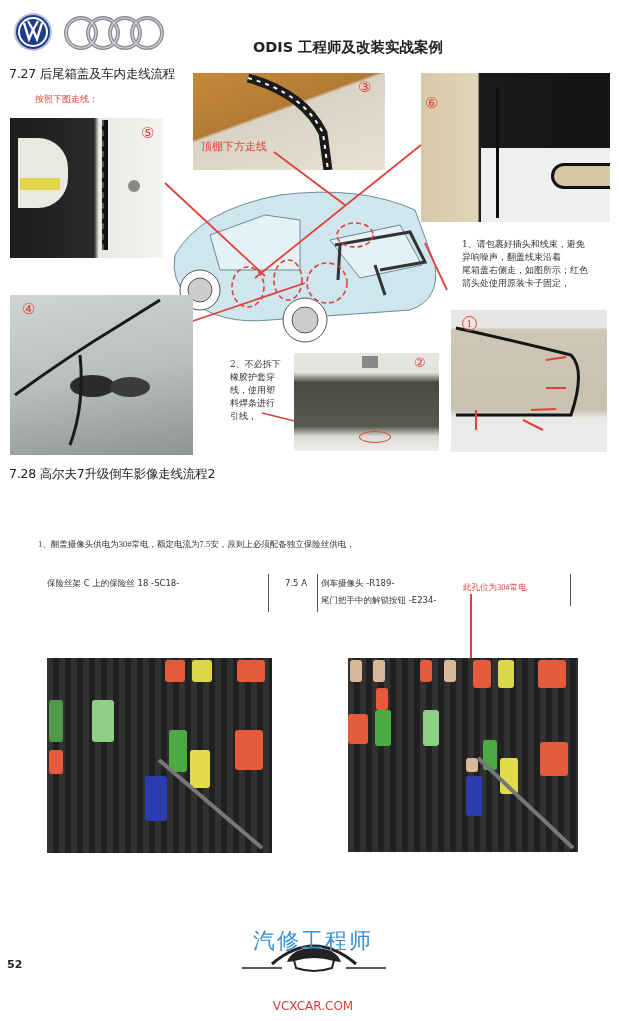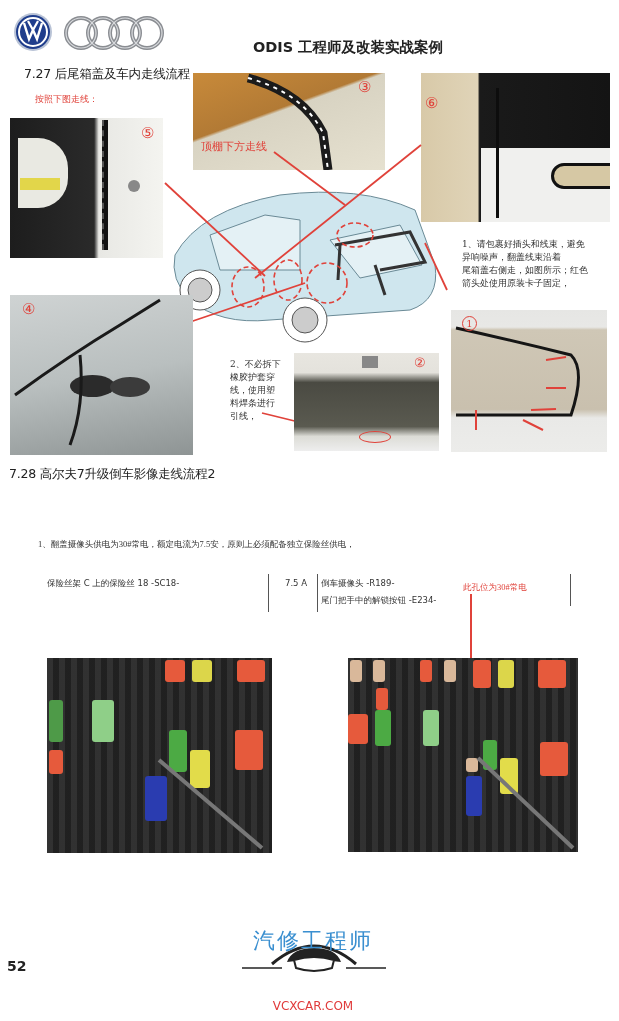--- a/index.html
+++ b/index.html
@@ -41,21 +41,21 @@
     <g fill="none" stroke="#d9dbde" stroke-width="1.2">
       <circle cx="19" cy="19" r="15"></circle>
         <circle cx="41" cy="19" r="15"></circle>
         <circle cx="63" cy="19" r="15"></circle>
         <circle cx="85" cy="19" r="15"></circle>
     </g>
   </svg>
 </div>
 <div class="title">ODIS 工程师及改装实战案例</div>
 
-<div class="sec" style="left:24px;top:66px;">7.27 后尾箱盖及车内走线流程</div>
+<div class="sec" style="left:9px;top:66px;">7.27 后尾箱盖及车内走线流程</div>
 <div class="note red" style="left:35px;top:93px;font-size:9px;">按照下图走线：</div>
 
 <div class="photo" style="left:10px;top:118px;width:153px;height:140px;background:linear-gradient(90deg,#1d1d1d 0%,#2a2a2a 55%,#e8e8e4 58%,#f4f4f0 100%);">
   <div class="abs" style="left:8px;top:20px;width:50px;height:70px;background:#e9e9e2;border-radius:0 30px 30px 0;"></div>
   <div class="abs" style="left:10px;top:60px;width:40px;height:12px;background:#e2d64a;"></div>
   <div class="abs" style="left:92px;top:2px;width:4px;height:130px;background:#111;border-left:2px dashed #555;"></div>
   <div class="abs" style="left:118px;top:62px;width:12px;height:12px;border-radius:50%;background:#888;"></div>
 </div>
 <div class="num" style="left:141px;top:126px;font-size:15px;">⑤</div>
 
@@ -204,21 +204,21 @@
   <div class="fuse" style="left:135px;top:82px;width:14px;height:30px;background:#4caa44;"></div>
   <div class="fuse" style="left:152px;top:100px;width:18px;height:36px;background:#e2dc4a;"></div>
   <div class="fuse" style="left:192px;top:84px;width:28px;height:34px;background:#e65a3c;"></div>
   <div class="fuse" style="left:118px;top:100px;width:12px;height:14px;background:#d9b89a;"></div>
   <div class="fuse" style="left:118px;top:118px;width:16px;height:40px;background:#2a3cb0;"></div>
   <svg class="abs" style="left:0;top:0;" width="230" height="194">
       <line x1="130" y1="100" x2="225" y2="190" stroke="#777" stroke-width="4"></line>
     </svg>
 </div>
 
-<div class="abs" style="left:7px;top:958px;font-size:14px;font-weight:bold;">52</div>
+<div class="abs" style="left:7px;top:958px;font-size:11px;font-weight:bold;">52</div>
 
 <div class="abs" style="left:242px;top:936px;width:144px;height:42px;">
   <svg width="144" height="42" viewBox="0 0 144 42">
     <path d="M30 28 Q72 -8 114 28" fill="none" stroke="#222" stroke-width="3"></path>
     <path d="M45 26 Q50 12 72 12 Q94 12 99 26 Q72 22 45 26 Z" fill="#222"></path>
     <path d="M52 24 Q72 18 92 24 L90 32 Q72 38 54 32 Z" fill="#fff" stroke="#222" stroke-width="2"></path>
     <line x1="0" y1="32" x2="40" y2="32" stroke="#222" stroke-width="1.5"></line>
     <line x1="104" y1="32" x2="144" y2="32" stroke="#222" stroke-width="1.5"></line>
   </svg>
 </div>

